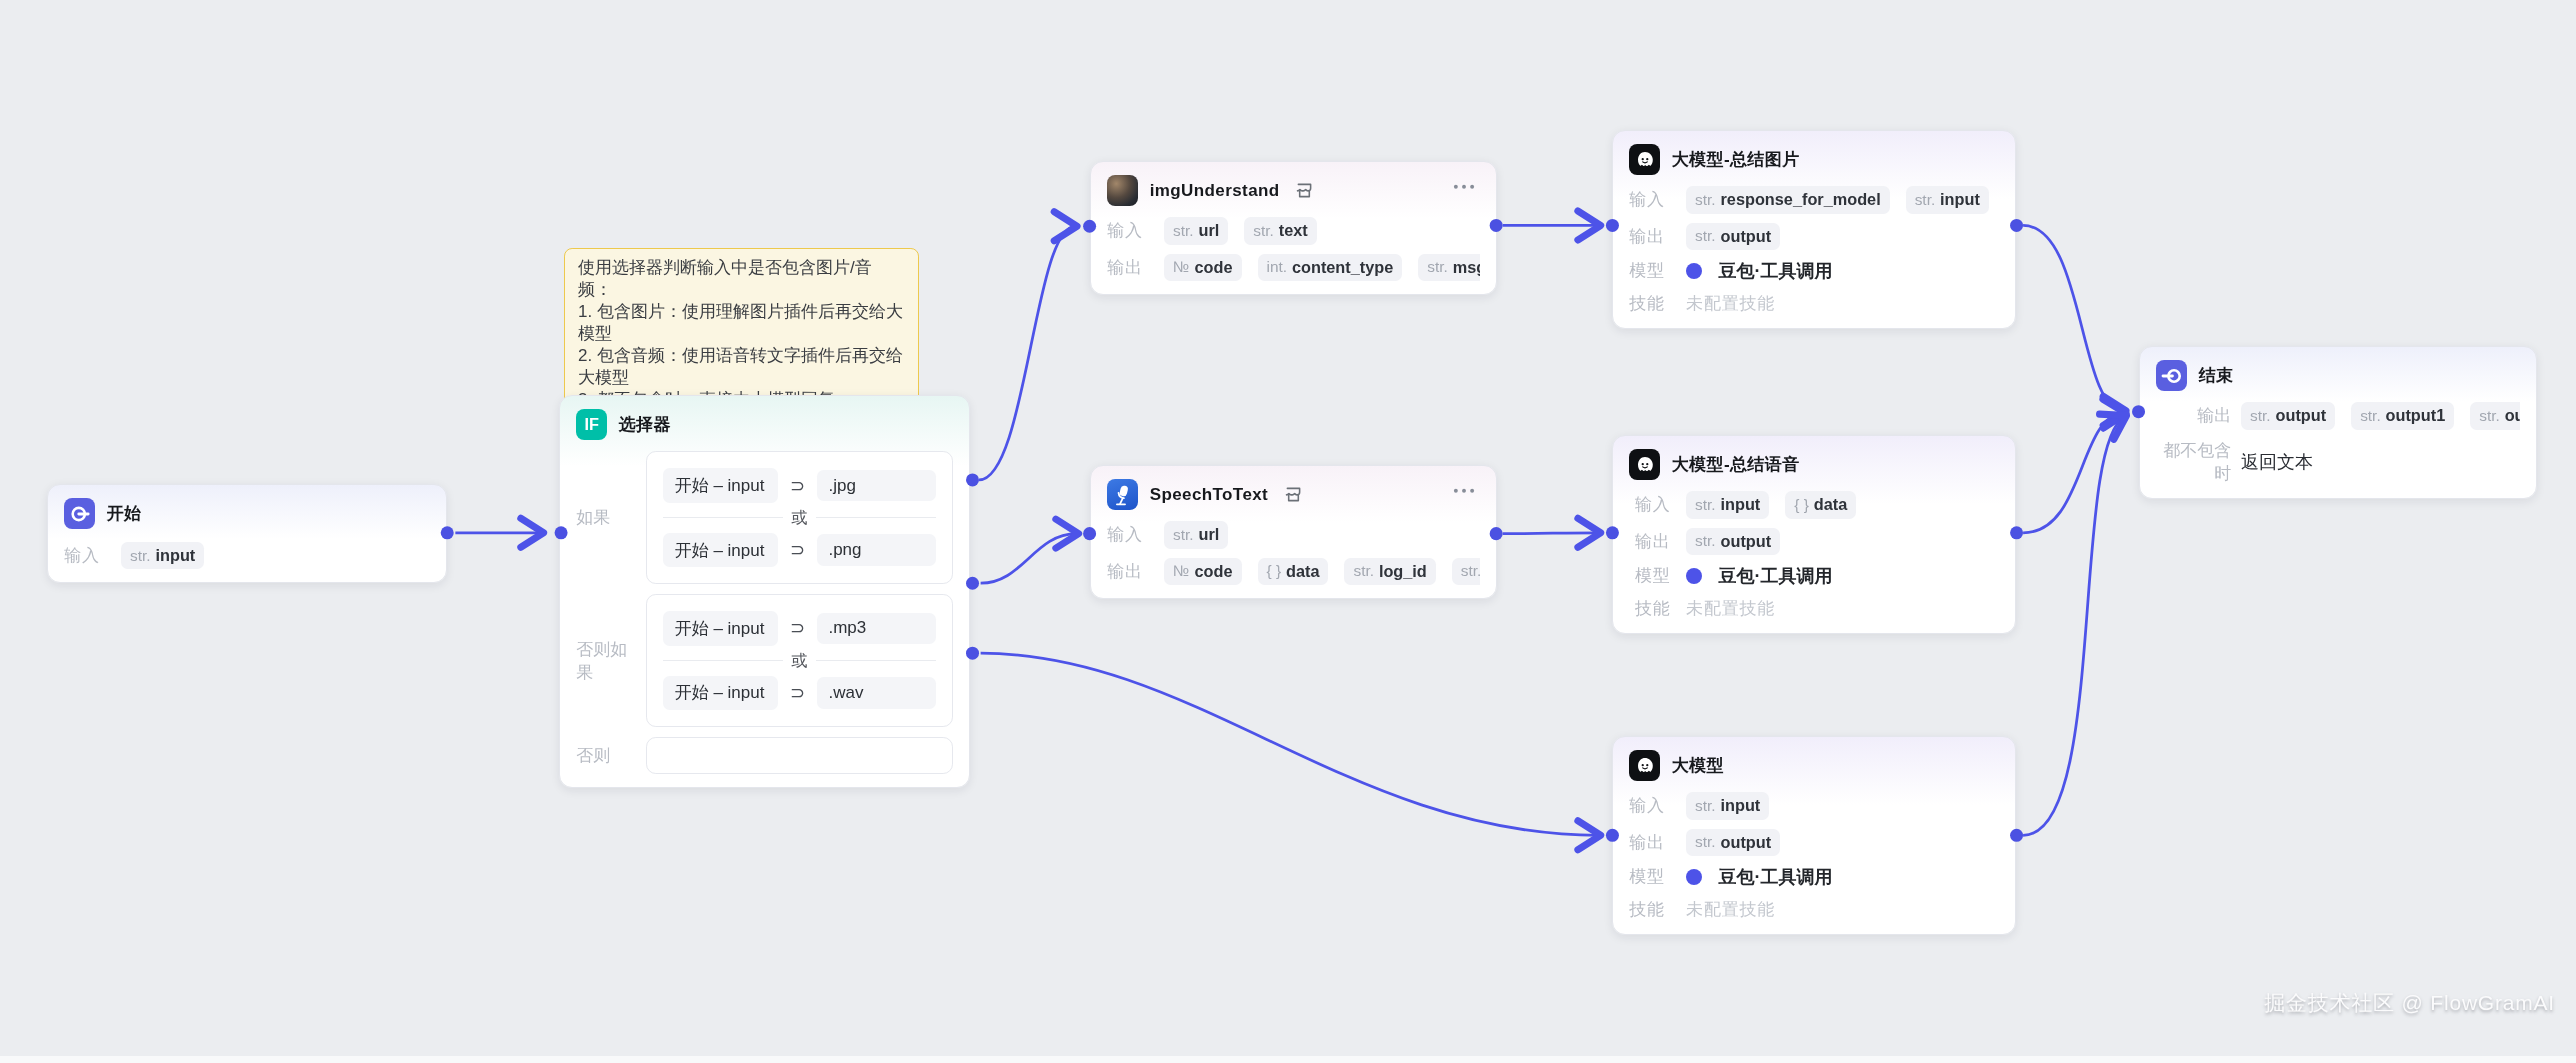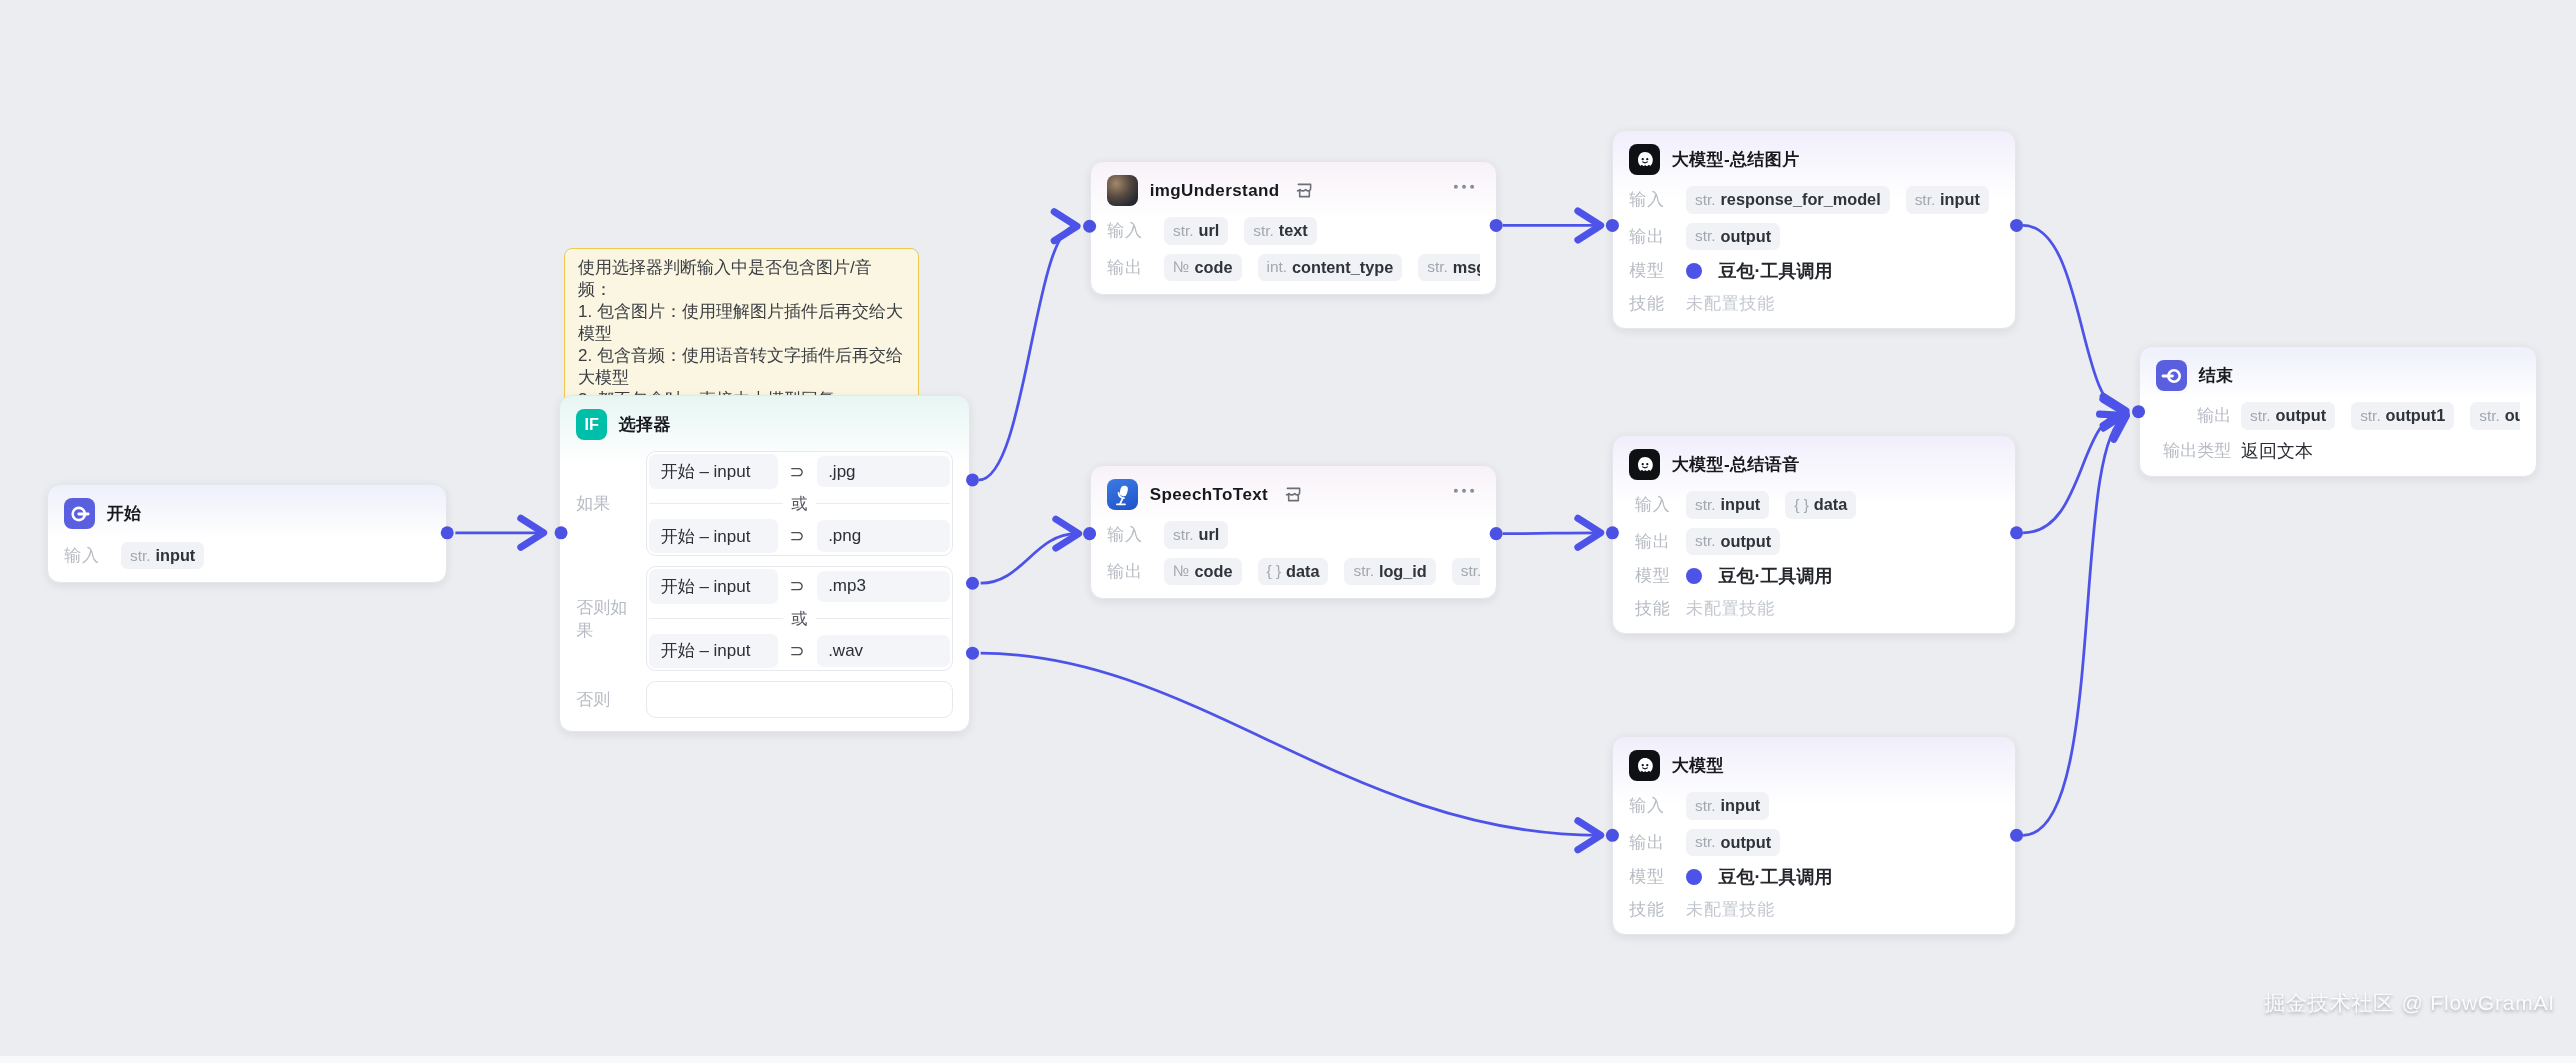--- a/index.html
+++ b/index.html
@@ -61,21 +61,21 @@
   .bname{color:var(--badge-name);font-size:16.3px;font-weight:600;}
   .model-dot{width:16.3px;height:16.3px;border-radius:50%;background:var(--accent);flex:none;}
   .model-text{font-size:18px;font-weight:600;color:#23262b;}
   .skill-text{font-size:17px;color:var(--muted);letter-spacing:0.8px;}
   .plain-value{font-size:18px;color:#2a2d33;}
 
   
   .sel-body{margin-top:11.4px;display:flex;flex-direction:column;gap:9.8px;}
   .sel-row{display:flex;align-items:center;}
   .sel-label{width:70px;flex:none;text-align:left;padding-right:13px;font-size:17px;color:var(--label);}
-  .cond-group{flex:1;border:1.2px solid #e6e8ee;border-radius:9.8px;background:#fff;padding:2px;}
+  .cond-group{flex:1;border:1.2px solid #e6e8ee;border-radius:9.8px;background:#fff;padding:16px;}
   .cond-line{display:flex;align-items:center;gap:8.1px;}
   .pill{background:#f4f5f8;border-radius:6.5px;padding:5.7px 0 5.7px 11.4px;font-size:17px;color:#2c3036;overflow:hidden;}
   .pill.ref{flex:1;}
   .pill.val{flex:1.04;}
   .op{width:23px;text-align:center;font-size:18px;color:#4a4e55;flex:none;}
   .or-line{display:flex;align-items:center;gap:8.1px;margin:4.1px 0;}
   .or-line .ln{flex:1;height:1.2px;background:#e9ebef;}
   .or-text{font-size:16.3px;color:#55585e;}
   .else-box{flex:1;height:37px;border:1.2px solid #e6e8ee;border-radius:9.8px;background:#fff;}
 
@@ -488,20 +488,20 @@
           <span class="btype">str.</span>
           <span class="bname">output1</span>
         </span>
       <span class="badge">
           <span class="btype">str.</span>
           <span class="bname">output2</span>
         </span>
     </span>
   </div>
   <div class="n-row">
-    <span class="end-label">输出类型</span>
+    <span class="end-label">都不包含时</span>
     <span class="plain-value">返回文本</span>
   </div>
 </div>
 
 <div class="watermark">掘金技术社区 @ FlowGramAI</div>
 <div class="bottom-strip"></div>
 
 
 </body></html>

